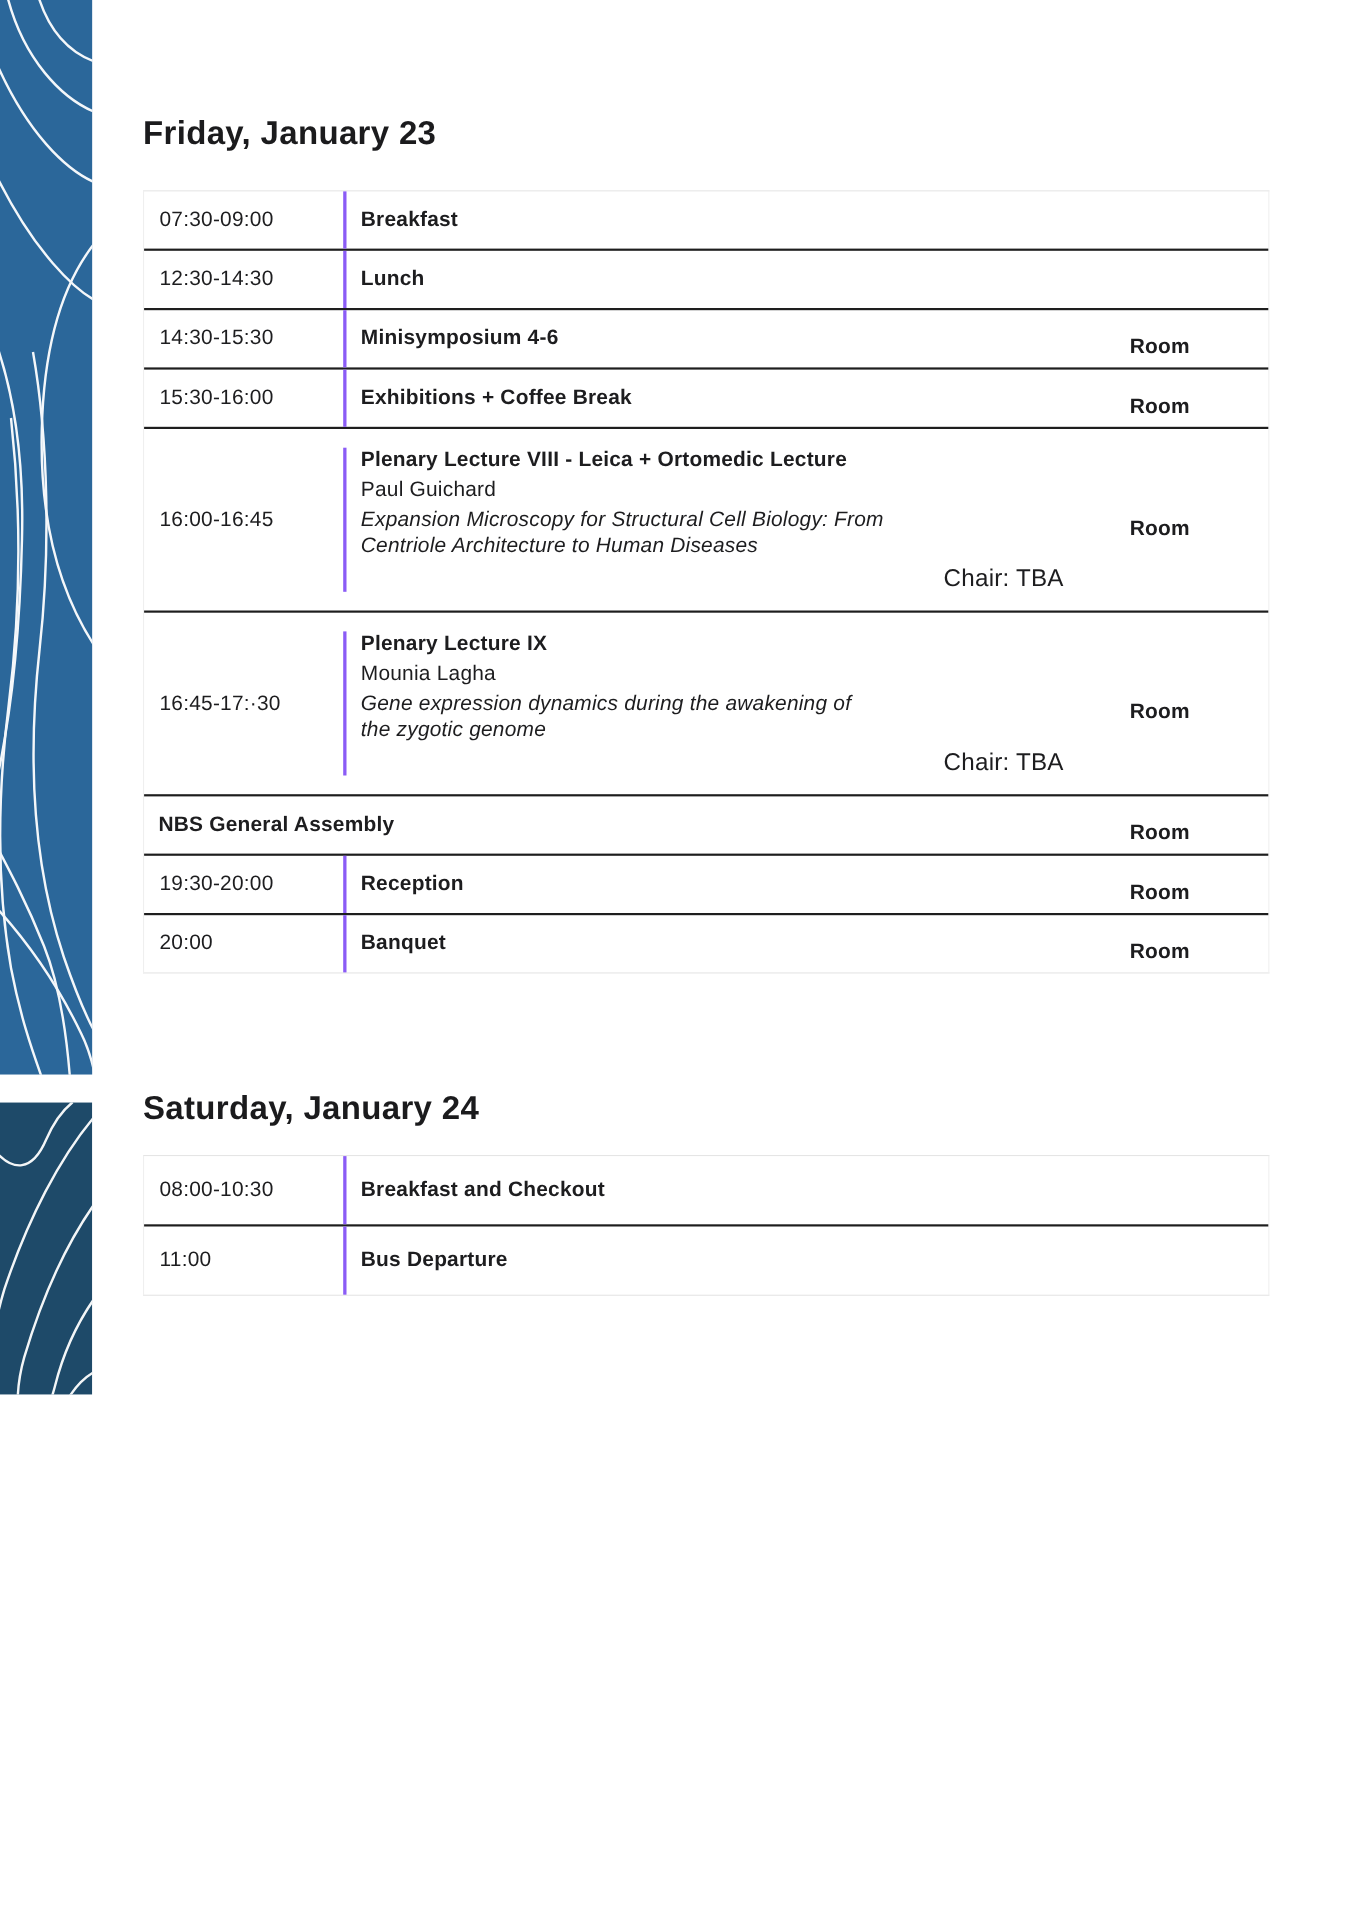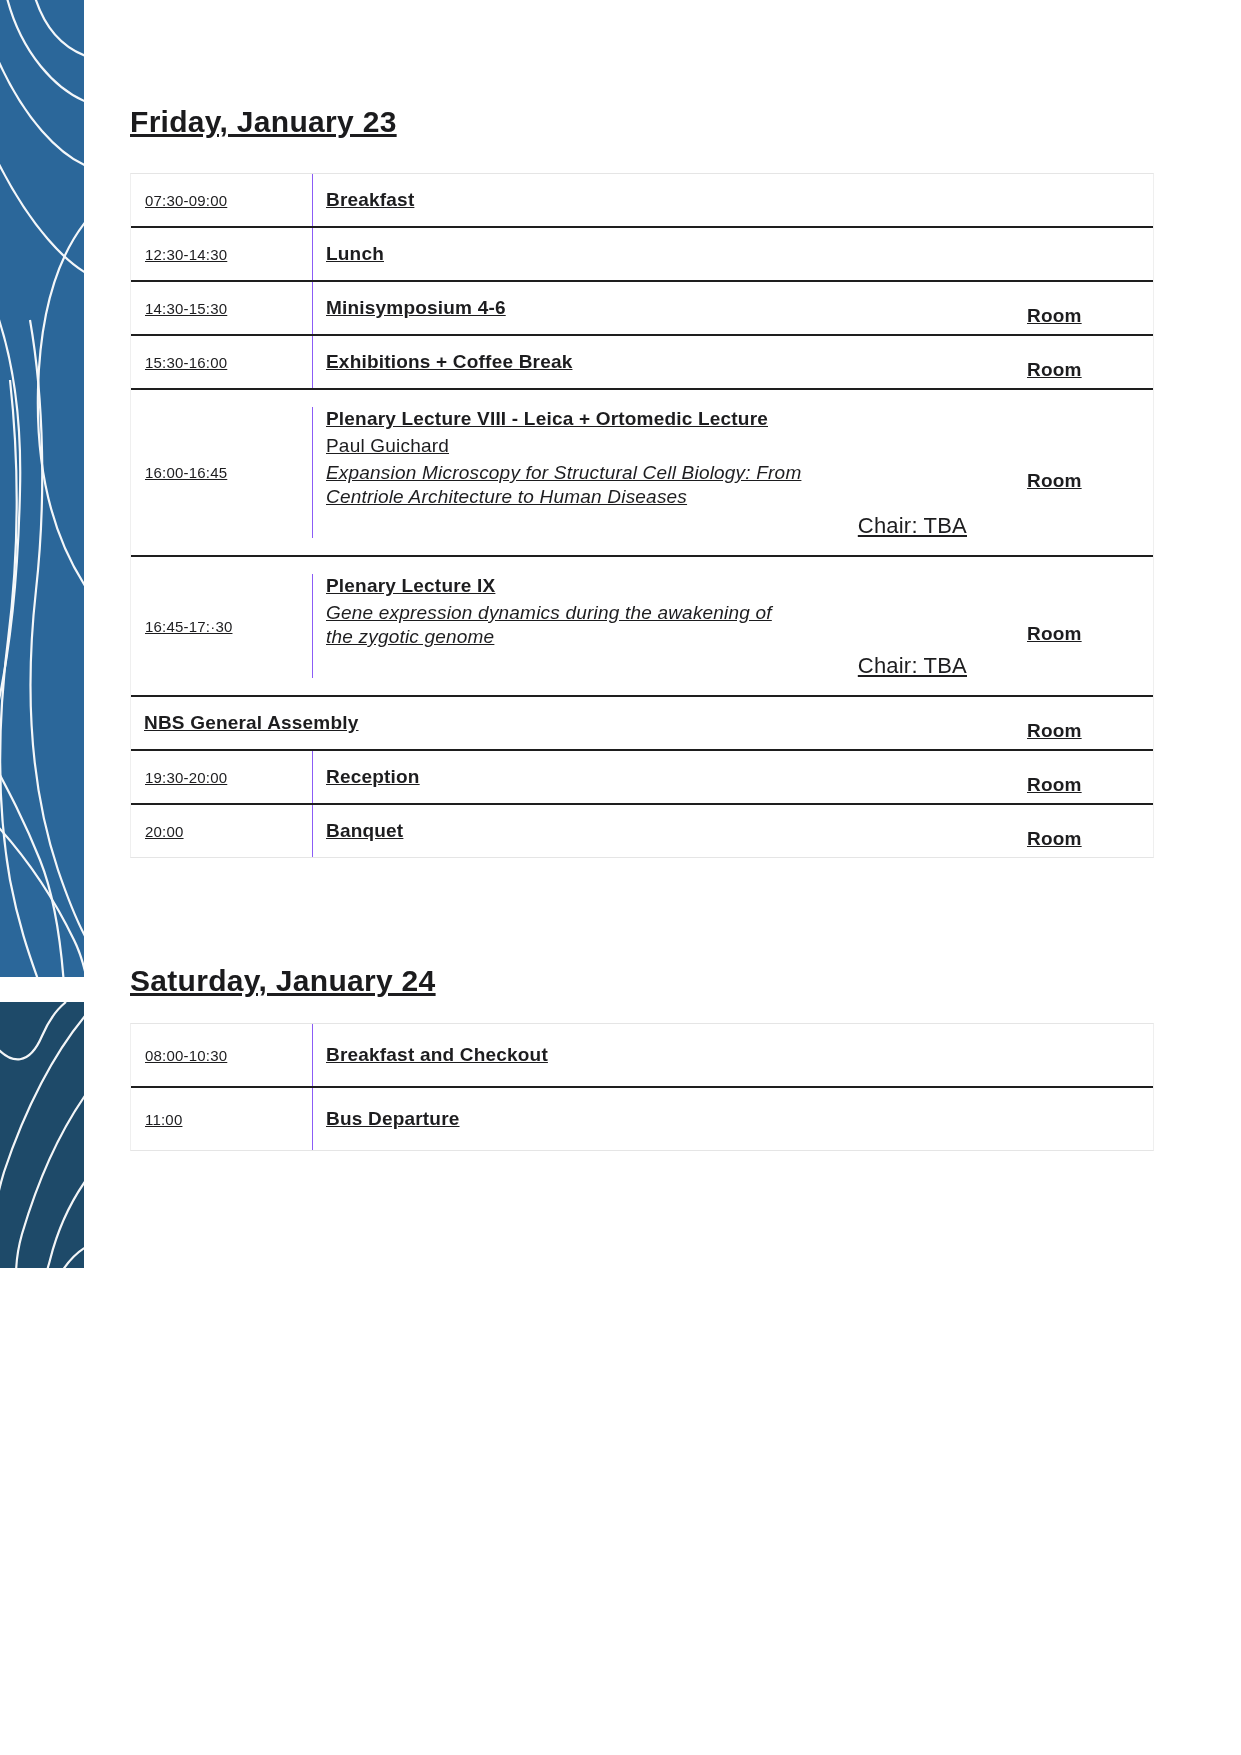--- a/index.html
+++ b/index.html
@@ -3,39 +3,39 @@
 <meta charset="utf-8">
 <style>
   html,body{margin:0;padding:0;}
   body{
     width:1241px;height:1755px;position:relative;background:#ffffff;
     font-family:"Liberation Sans", sans-serif;color:#1d1d1f;
     -webkit-font-smoothing:antialiased;
   }
   .decor{position:absolute;left:0;top:0;width:84px;height:977px;overflow:hidden;}
   .decor2{top:1002px;height:266px;}
-  .content{position:absolute;left:130px;top:0;width:1024px;text-decoration:underline;}
+  .content{position:absolute;left:130px;top:0;width:1024px;}
   .day-title{
     font-size:30px;font-weight:bold;color:#1b1b1d;letter-spacing:.3px;
     margin:0;line-height:36px;
   }
   .title-fri{margin:104px 0 33px 0;}
   .title-sat{margin:105px 0 24px 0;}
   .table{
     border-top:1px solid #e5e5e5;border-bottom:1px solid #e5e5e5;
     border-left:1px solid #efefef;border-right:1px solid #efefef;
   }
   .row{display:flex;min-height:52px;align-items:center;}
   .row + .row{border-top:2px solid #1e1e1e;}
   .table-sat .row{min-height:62px;justify-content:space-between;}
   .row-tall{padding:17px 0;}
   .c-time{
     flex:0 0 167px;padding-left:14px;align-self:stretch;
-    display:flex;align-items:center;border-right:1px solid #8b5cf6;
-    font-size:15px;letter-spacing:.2px;
+    display:flex;align-items:center;border-right:3px solid #8b5cf6;
+    font-size:19px;letter-spacing:.2px;
   }
   .c-event{flex:1;padding-left:13px;padding-right:60px;font-size:19px;line-height:24px;letter-spacing:.2px;}
   .ev-title{font-weight:bold;}
   .ev-speaker{margin-top:3px;}
   .ev-talk{font-style:italic;margin-top:3px;white-space:pre-line;}
   .ev-chair{text-align:right;font-size:22px;margin-top:5px;}
   .c-room{
     flex:0 0 126px;align-self:stretch;display:flex;align-items:center;
     font-weight:bold;font-size:19px;letter-spacing:.2px;margin-top:16px;
   }
@@ -114,20 +114,21 @@
             <div class="ev-talk">Expansion Microscopy for Structural Cell Biology: From
 Centriole Architecture to Human Diseases</div>
             <div class="ev-chair">Chair: TBA</div>
           </div>
           <div class="c-room">Room</div>
         </div>
         <div class="row row-tall">
           <div class="c-time">16:45-17:·30</div>
           <div class="c-event">
             <div class="ev-title">Plenary Lecture IX</div>
+            <div class="ev-speaker">Mounia Lagha</div>
             <div class="ev-talk">Gene expression dynamics during the awakening of
 the zygotic genome</div>
             <div class="ev-chair">Chair: TBA</div>
           </div>
           <div class="c-room">Room</div>
         </div>
         <div class="row">
           <div class="c-event">
             <div class="ev-title">NBS General Assembly</div>
           </div>

